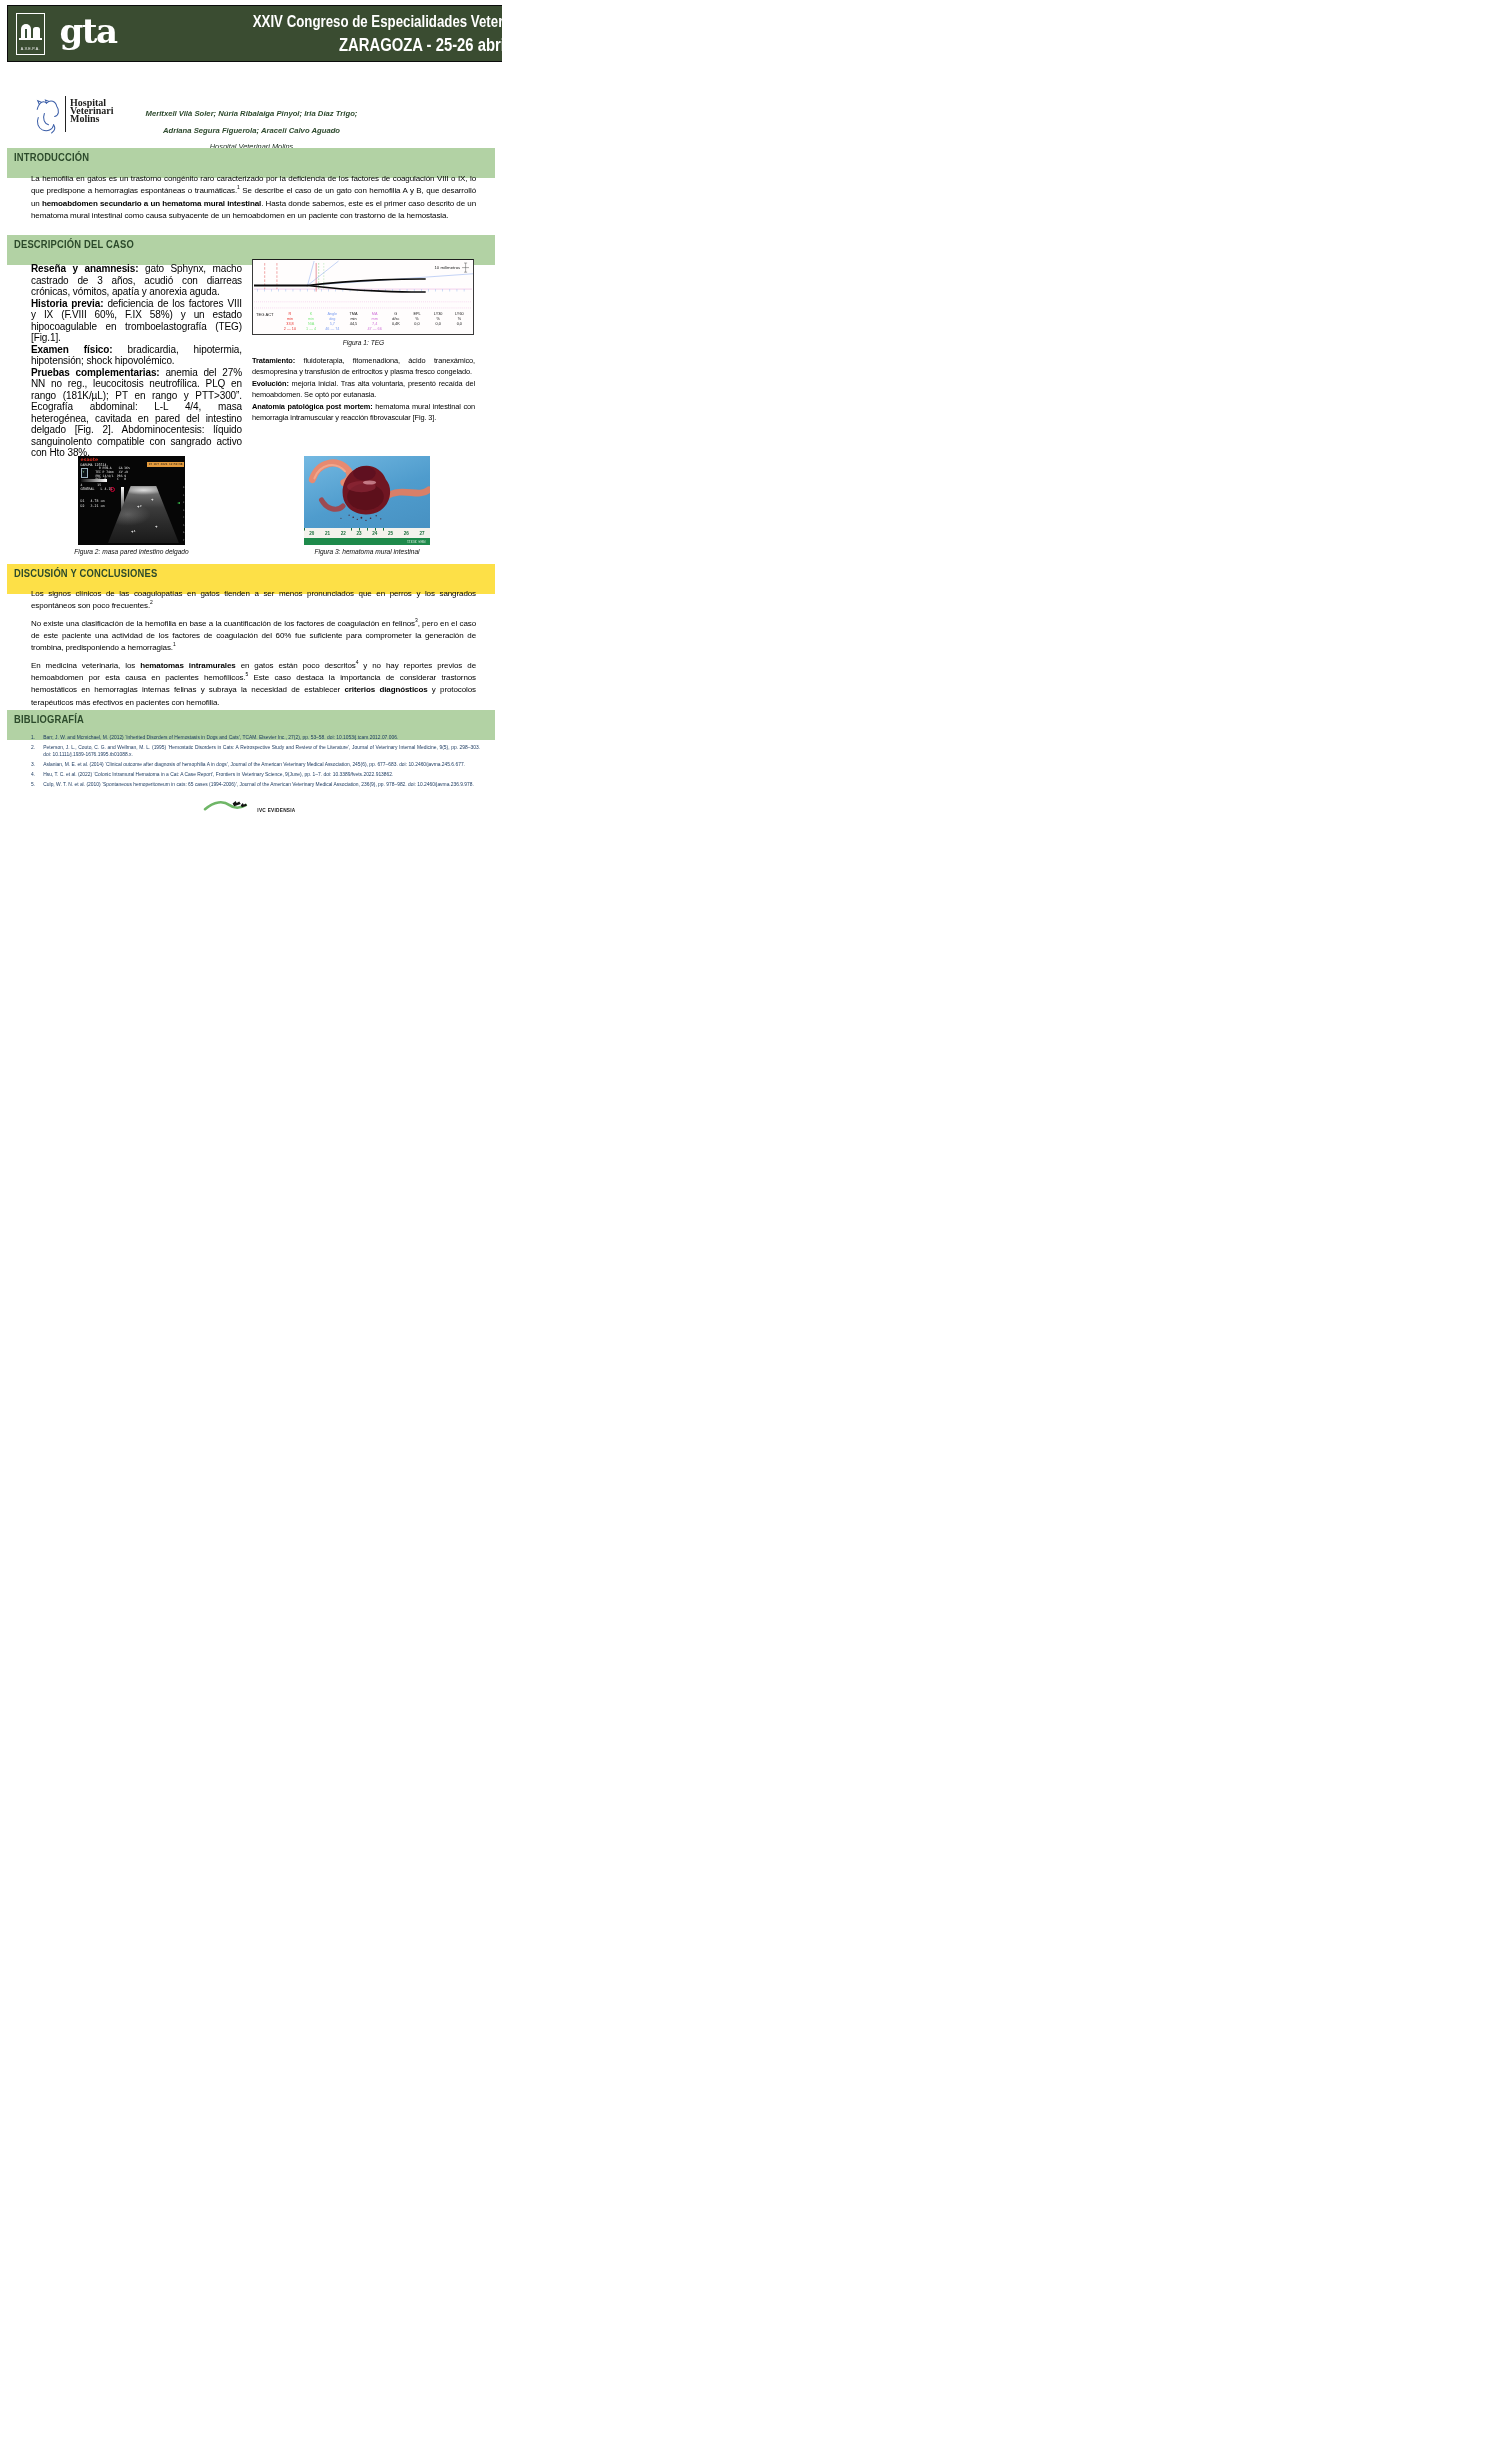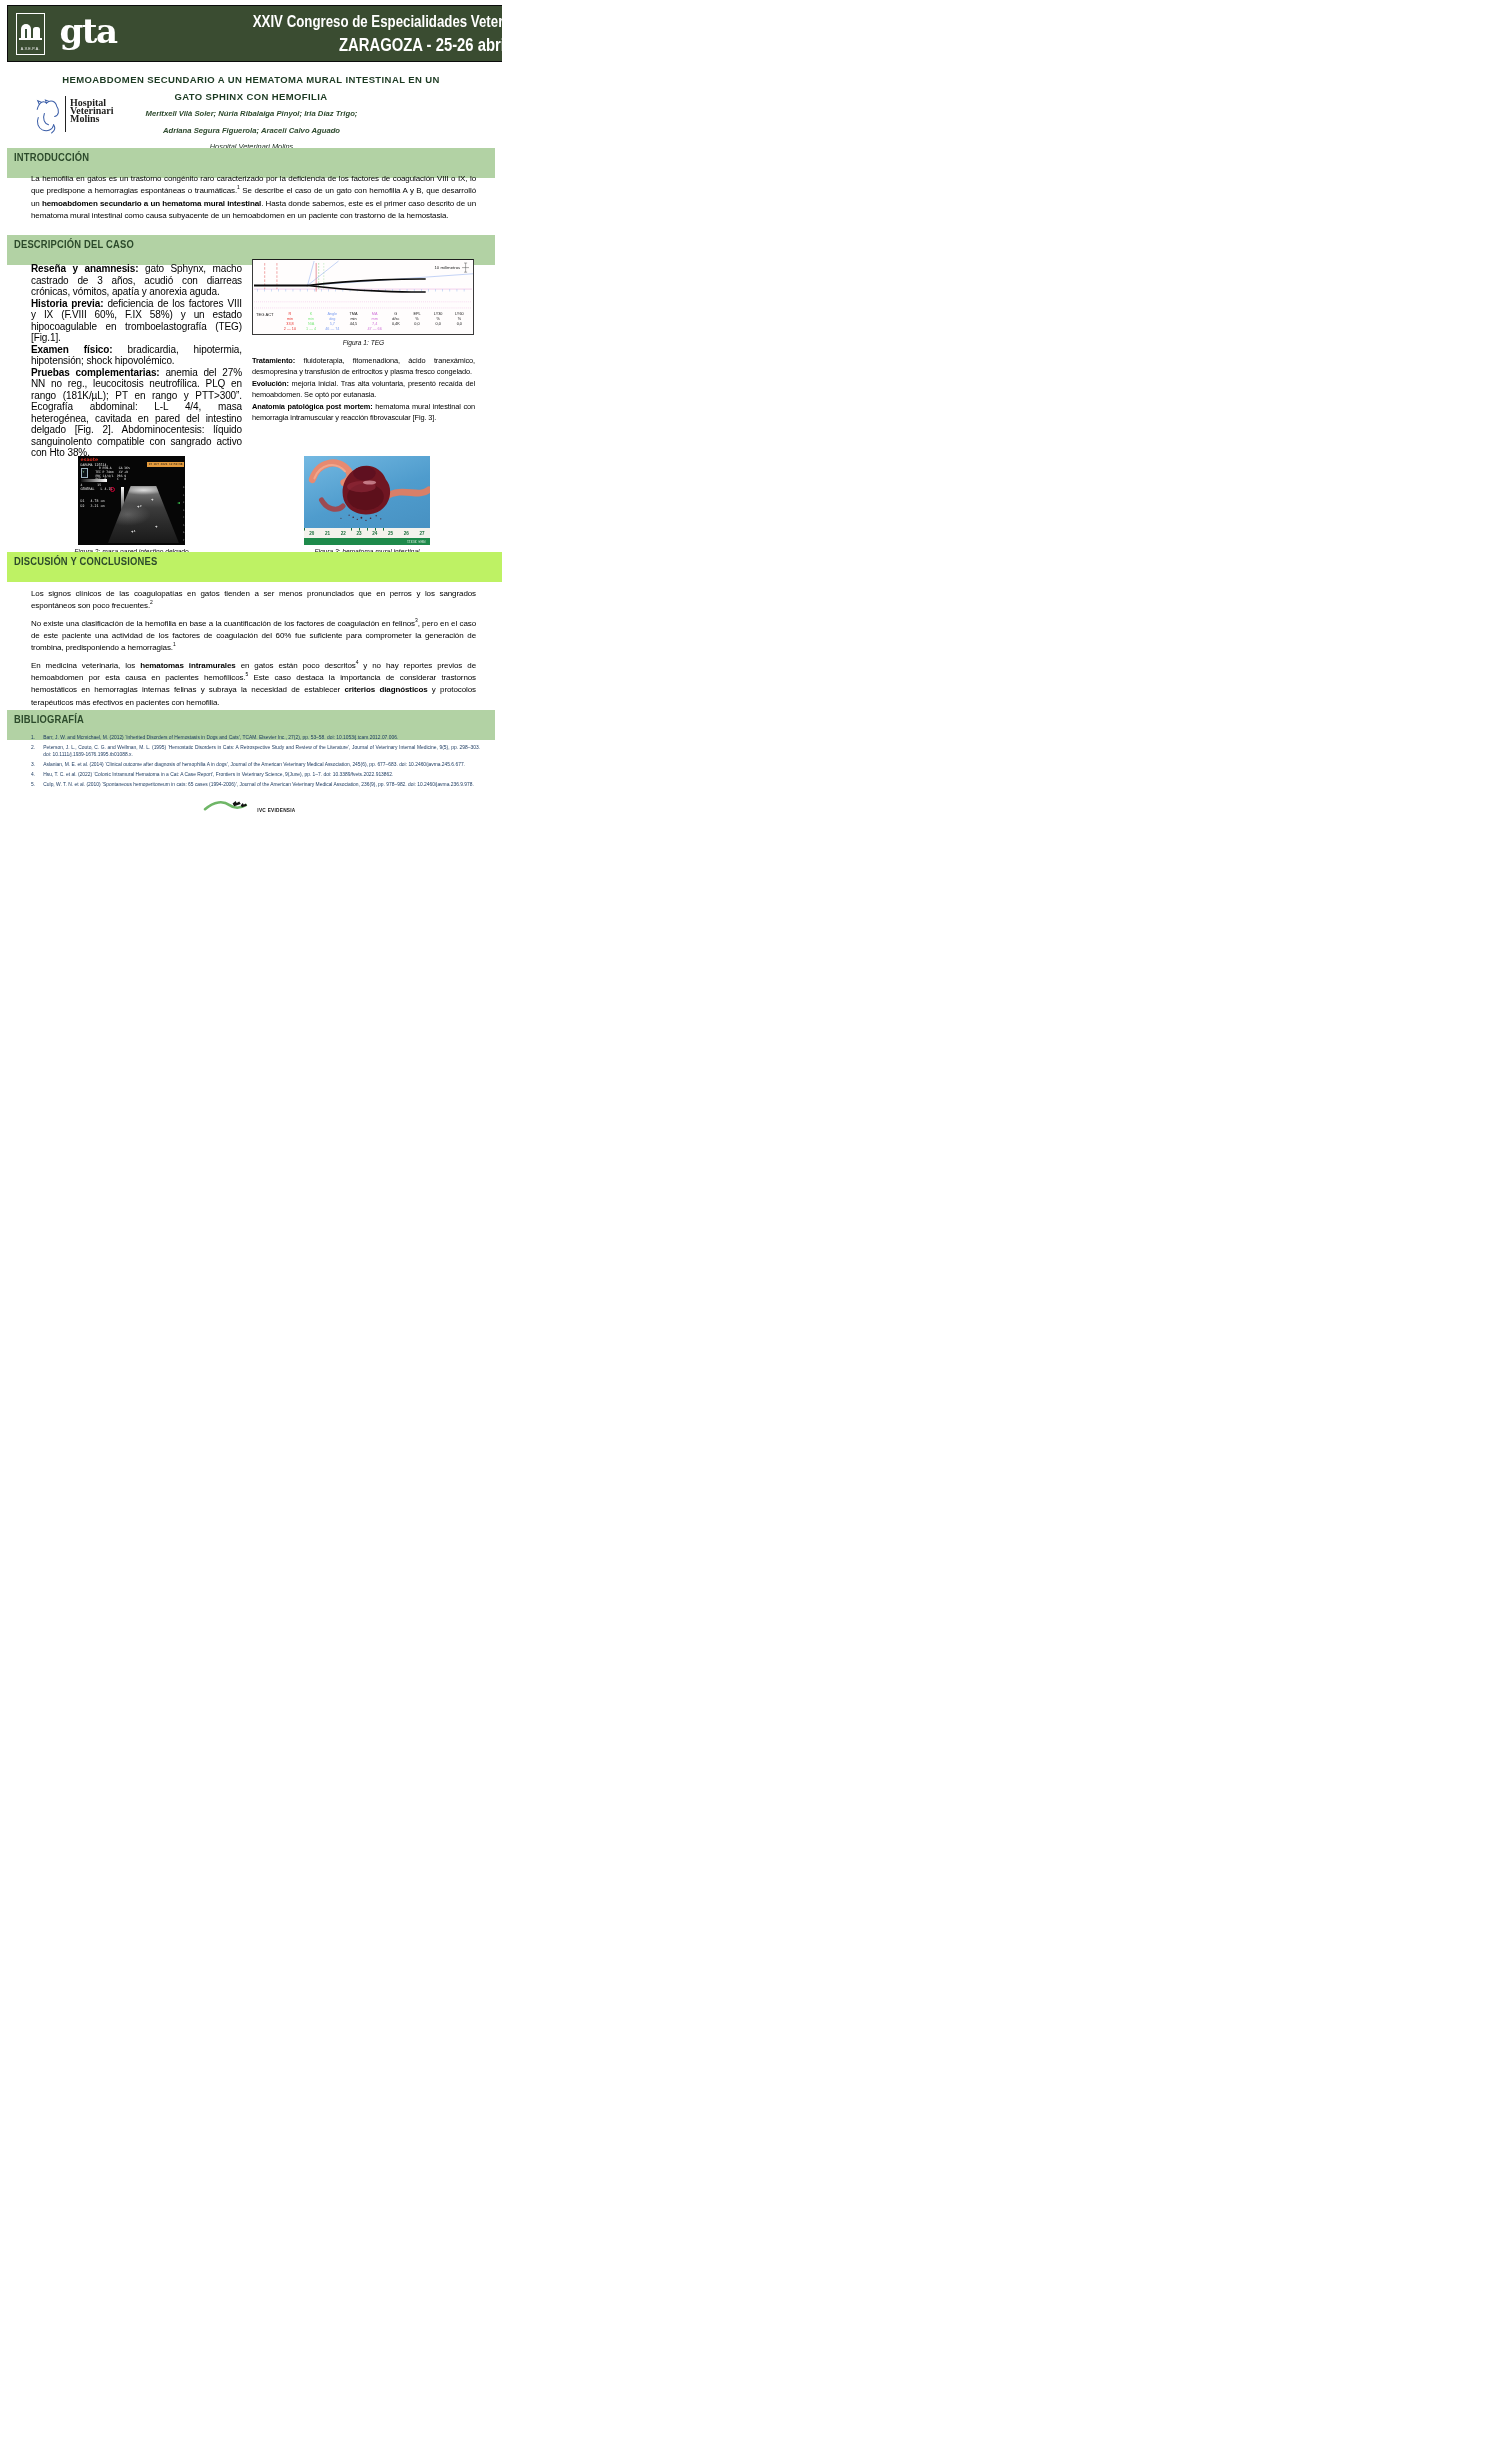--- a/index.html
+++ b/index.html
@@ -127,24 +127,20 @@
       <div class="base"></div>
       <div class="txt">A.V.E.P.A.</div>
     </div>
     <div class="gta">gta</div>
     <div class="congress">
       <div class="l1">XXIV Congreso de Especialidades Veterinarias</div>
       <div class="l2">ZARAGOZA - 25-26 abril 2025</div>
     </div>
   </div>
 
-  <div class="title">
-    <div>HEMOABDOMEN SECUNDARIO A UN HEMATOMA MURAL INTESTINAL EN UN</div>
-    <div>GATO SPHINX CON HEMOFILIA</div>
-  </div>
 
   <div class="hvm">
     <svg width="31" height="38" viewBox="0 0 60 74">
       <g fill="none" stroke="#3b5ea8" stroke-width="2" stroke-linecap="round">
         <path d="M8 26 C12 12 20 8 26 14 C34 6 44 10 46 20 C52 28 50 38 42 40"></path>
         <path d="M12 16 l-3 -7 l7 3"></path>
         <path d="M26 14 l-2 -6 l6 2"></path>
         <path d="M10 42 C6 52 10 62 18 66 C28 70 38 66 40 56"></path>
         <path d="M22 34 C18 44 22 54 30 56"></path>
         <path d="M40 56 C44 62 42 68 36 72"></path>
@@ -356,21 +352,21 @@
             <span class="rnum">27</span>
           </div>
       </div>
       <div class="path-green">
         <div class="ref">REF. 30311</div>
       </div>
     </div>
     <div class="caption">Figura 3: hematoma mural intestinal</div>
   </div>
 
-  <div class="band" style="top: 552px; background: #bef264; padding-left: 32px;">
+  <div class="band" style="top: 564px; background: #fde047;">
     <div class="bt">DISCUSIÓN Y CONCLUSIONES</div>
   </div>
   <div class="disc body-text">
       <p><span>Los signos clínicos de las coagulopatías en gatos tienden a ser menos pronunciados que en perros y los sangrados espontáneos son poco frecuentes.</span><sup>2</sup></p>
       <p><span>No existe una clasificación de la hemofilia en base a la cuantificación de los factores de coagulación en felinos</span><sup>3</sup><span>, pero en el caso de este paciente una actividad de los factores de coagulación del 60% fue suficiente para comprometer la generación de trombina, predisponiendo a hemorragias.</span><sup>1</sup></p>
       <p><span>En medicina veterinaria, los </span><span class="b">hematomas intramurales</span><span> en gatos están poco descritos</span><sup>4</sup><span> y no hay reportes previos de hemoabdomen por esta causa en pacientes hemofílicos.</span><sup>5</sup><span> Este caso destaca la importancia de considerar trastornos hemostáticos en hemorragias internas felinas y subraya la necesidad de establecer </span><span class="b">criterios diagnósticos</span><span> y protocolos terapéuticos más efectivos en pacientes con hemofilia.</span></p>
     </div>
 
   <div class="band" style="top: 710px; background: rgb(178, 210, 164);">
     <div class="bt">BIBLIOGRAFÍA</div>

